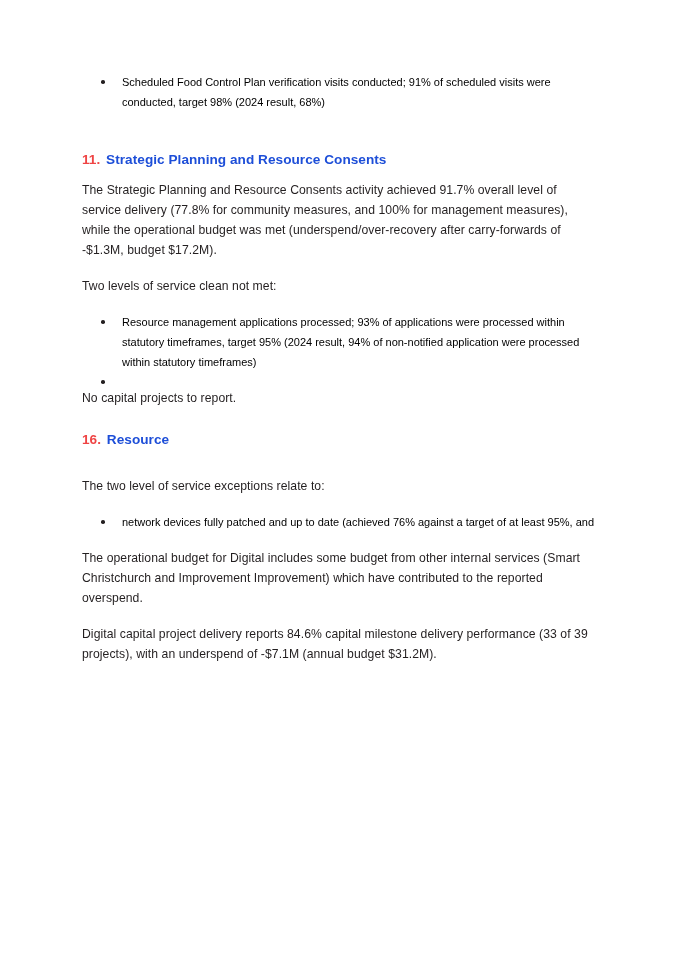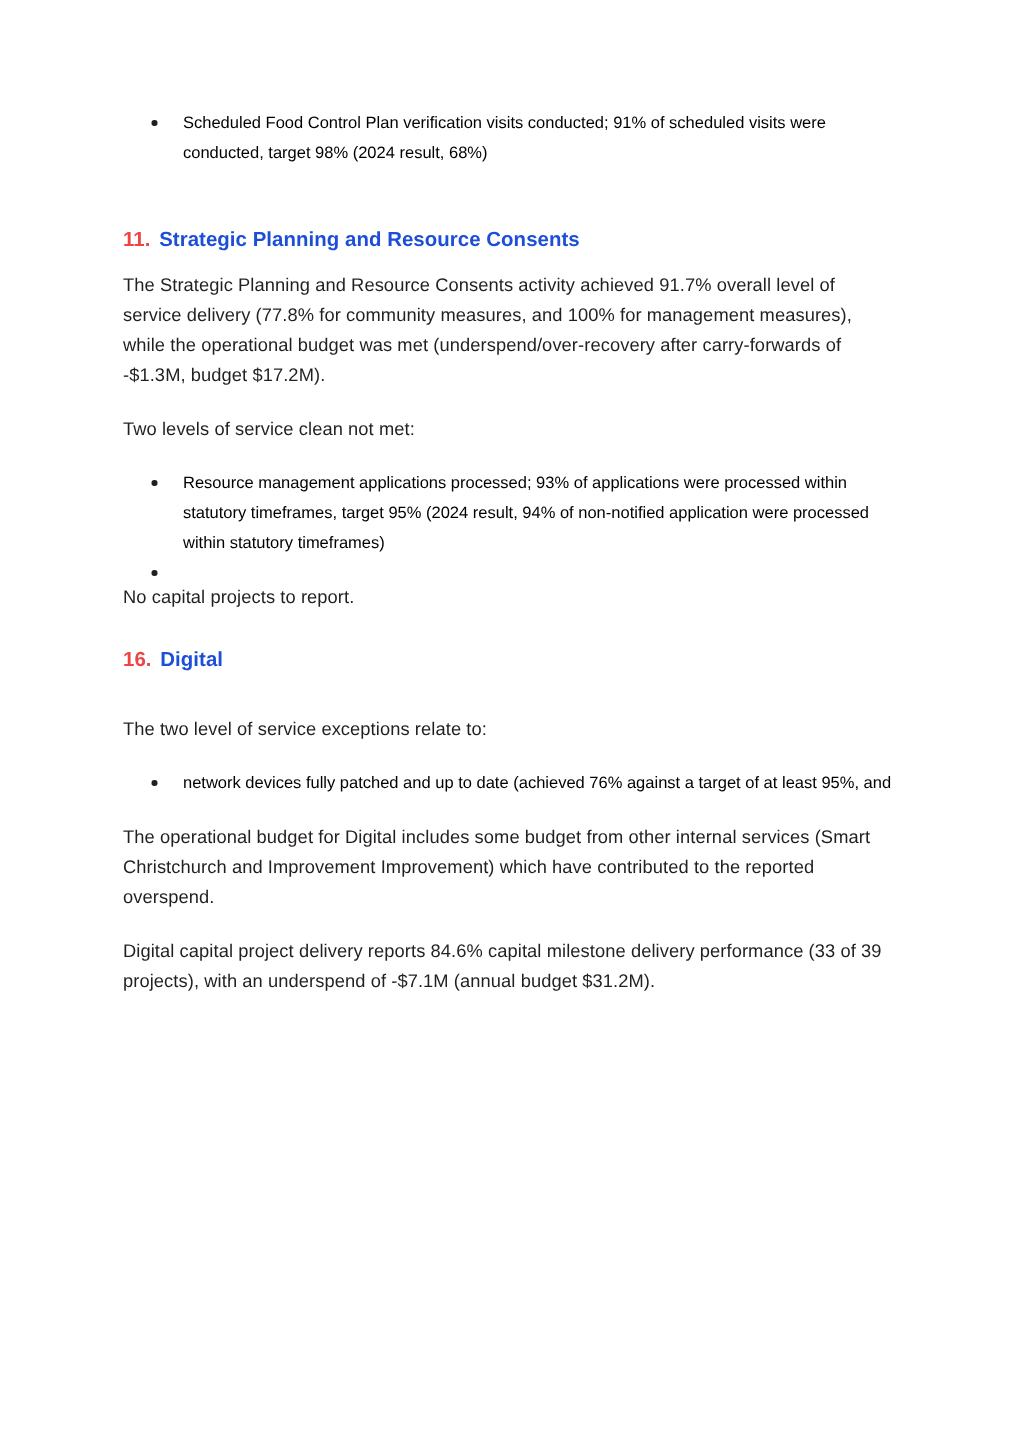--- a/index.html
+++ b/index.html
@@ -123,21 +123,21 @@
     </ul>
 
     <div class="spacer-md"></div>
 
     <p class="para">No capital projects to report.</p>
 
     <div class="spacer-lg"></div>
 
     <h2 class="heading">
       <span class="num">16.</span>
-      <span class="ttl">Digital</span>
+      <span class="ttl">Resource</span>
     </h2>
 
     <div class="spacer-sm"></div>
 
 
     <div class="spacer-md"></div>
 
     <p class="para">The two level of service exceptions relate to:</p>
 
     <div class="spacer-md"></div>

